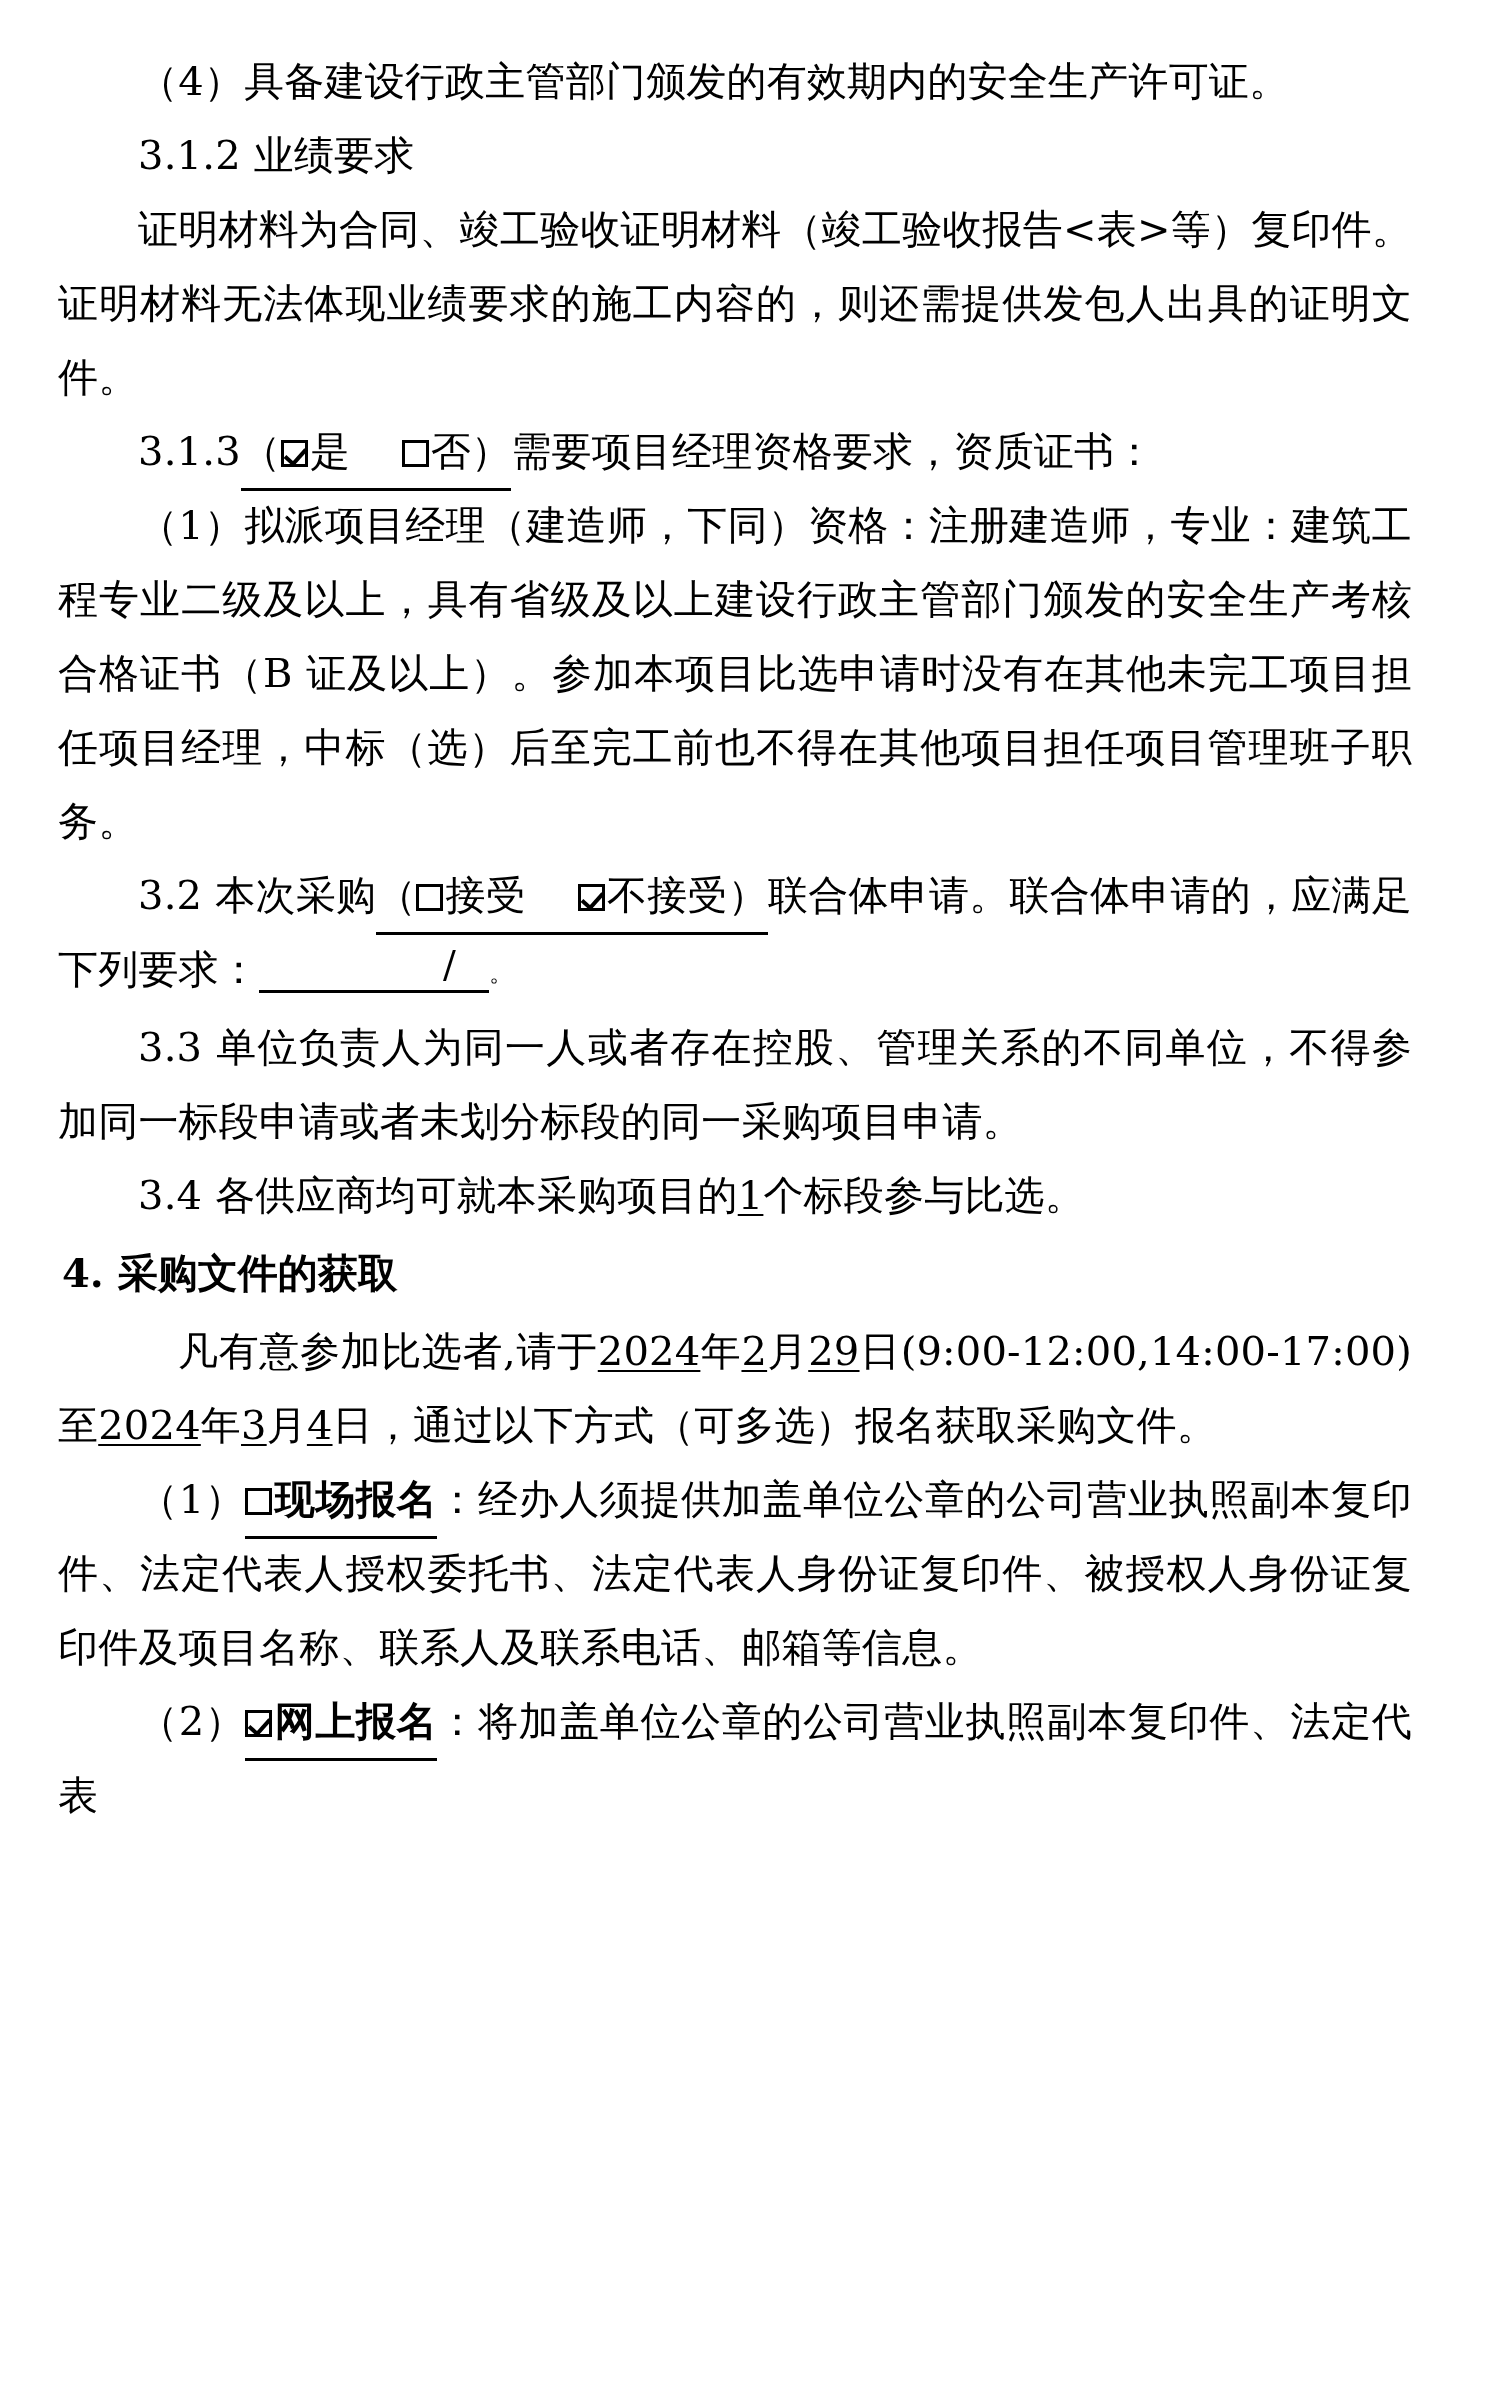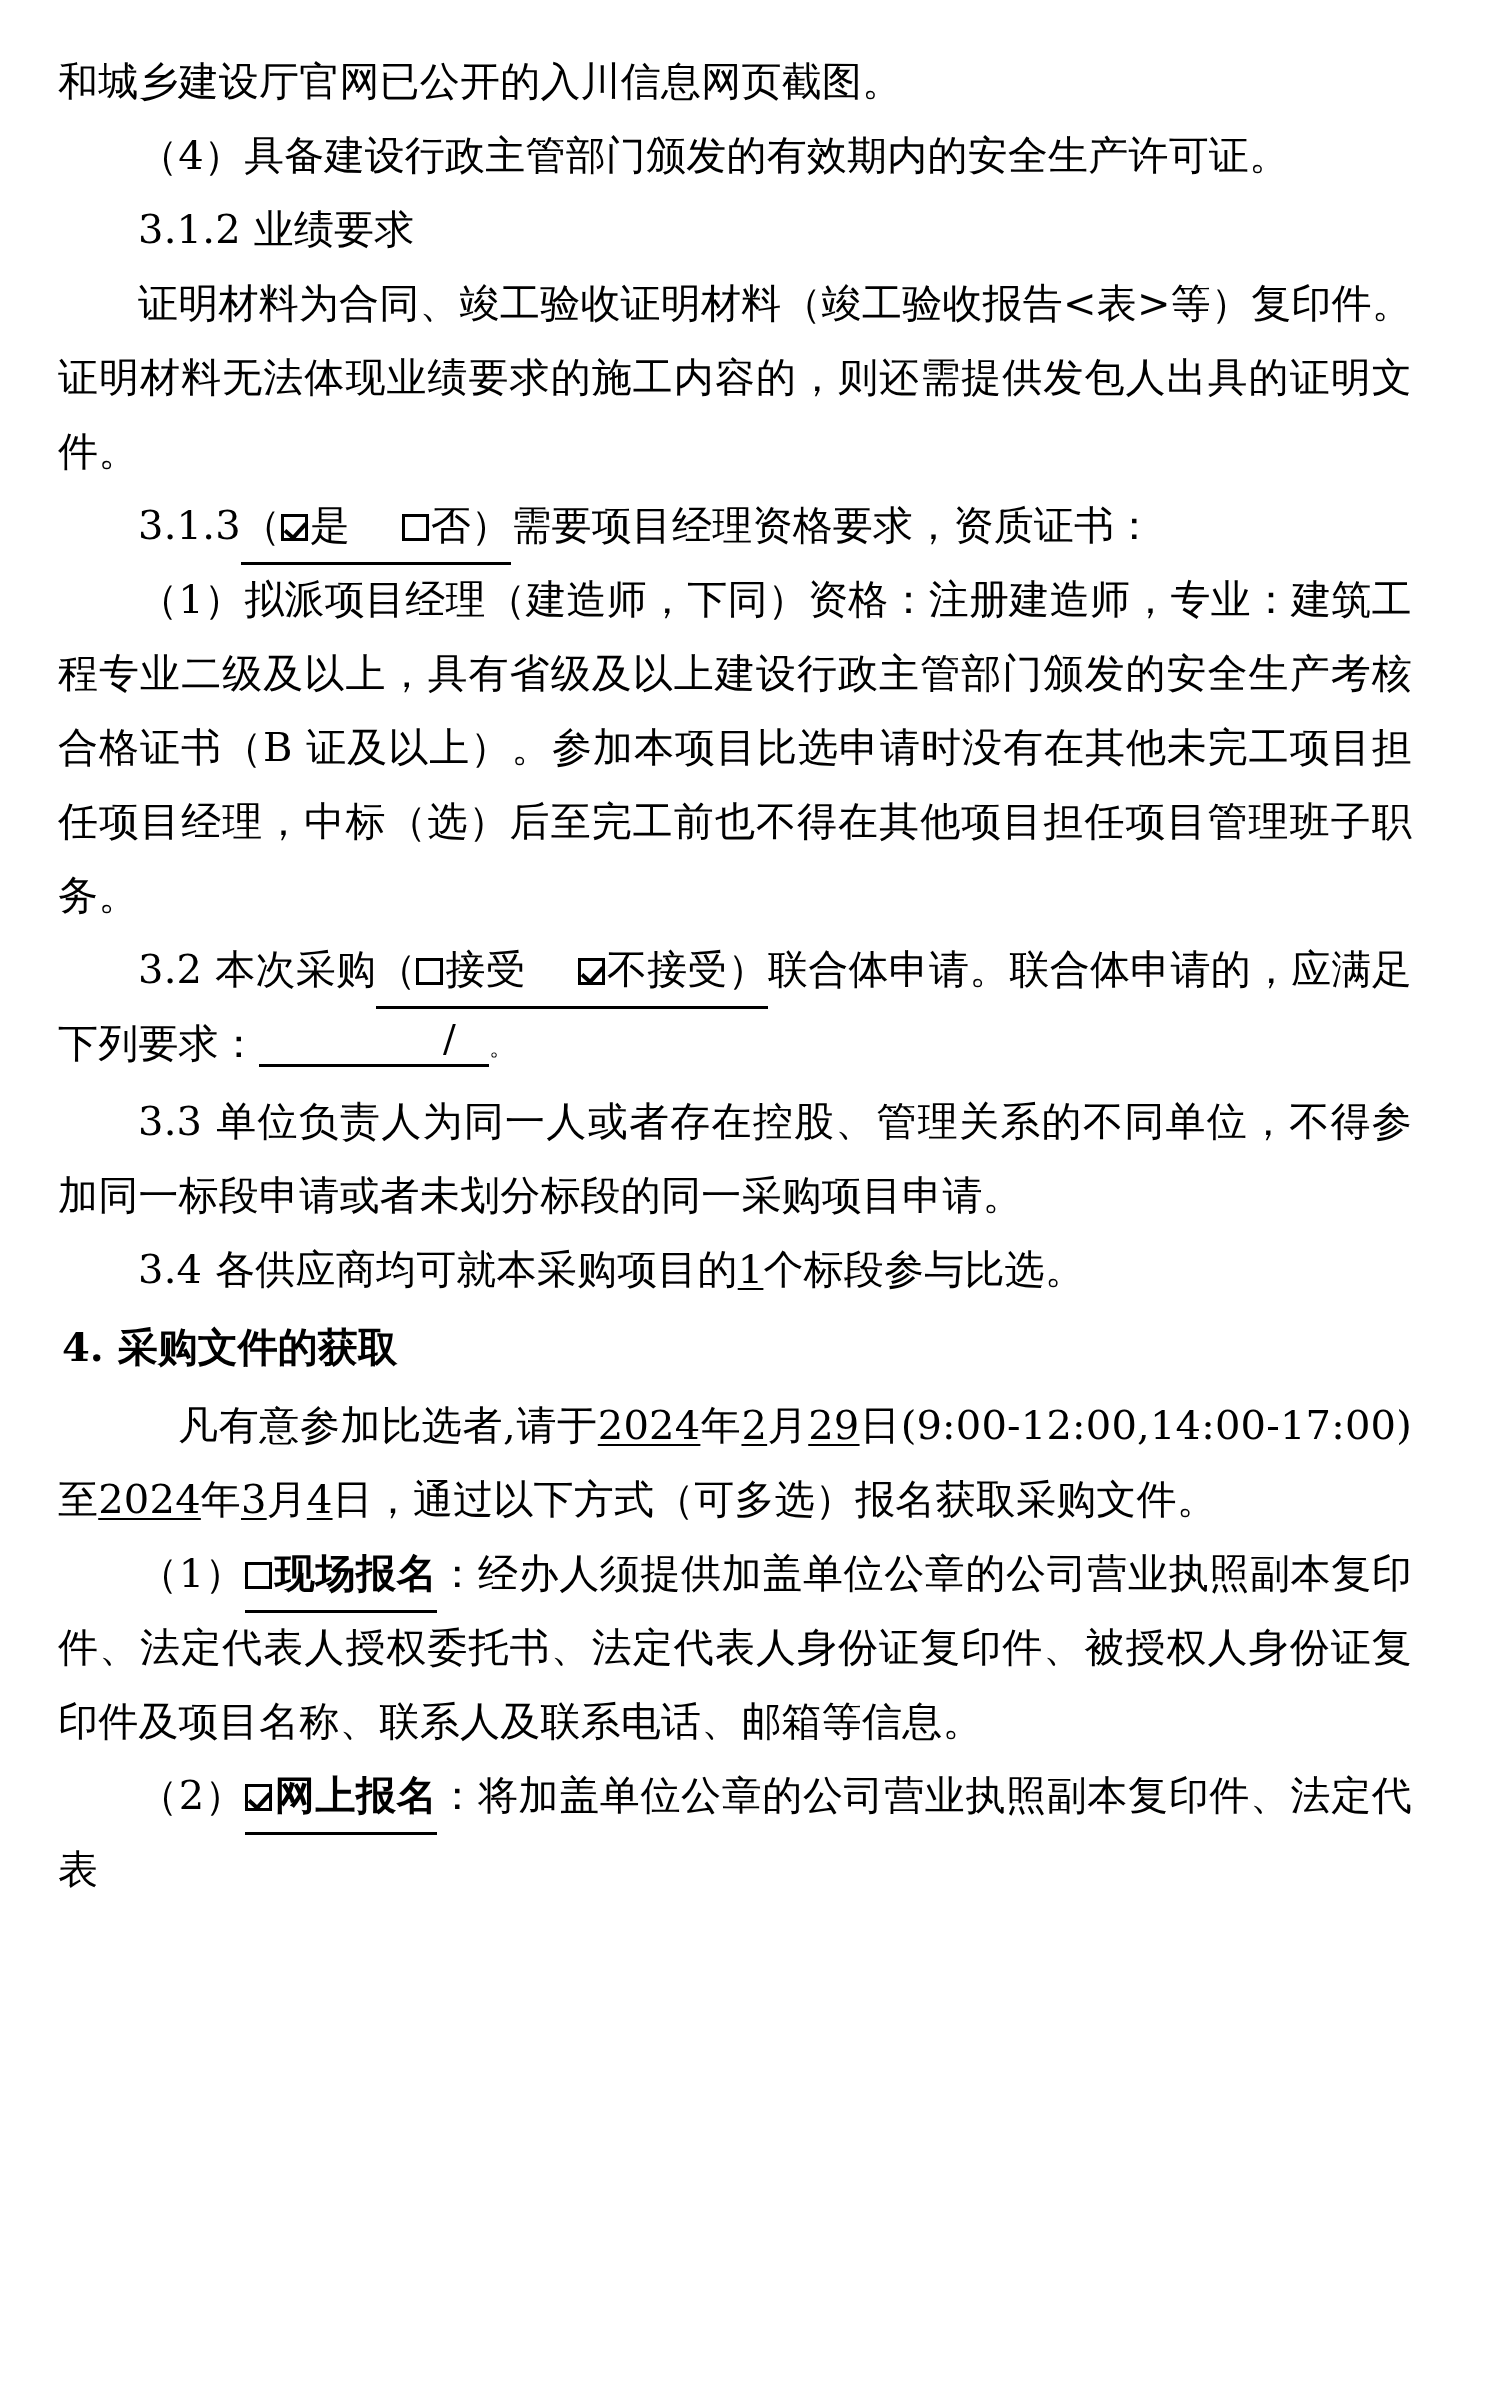--- a/index.html
+++ b/index.html
@@ -100,21 +100,20 @@
   .tiny-circ {
     font-size: 24px;
     vertical-align: 2px;
   }
 </style>
 </head>
 <body>
 
 <div class="page">
 
-  <p class="p nojust">和城乡建设厅官网已公开的入川信息网页截图。</p>
 
   <p class="p indent nojust">（4）具备建设行政主管部门颁发的有效期内的安全生产许可证。</p>
 
 
   <p class="p indent nojust">3.1.2 业绩要求</p>
 
 
   <p class="p indent">证明材料为合同、竣工验收证明材料（竣工验收报告&lt;表&gt;等）复印件。证明材料无法体现业绩要求的施工内容的，则还需提供发包人出具的证明文件。</p>
 
   <p class="p indent"><span class="num">3.1.3</span><span class="ul-run"><span>（</span><span class="cb checked"></span><span>是</span>&nbsp;&nbsp;&nbsp;&nbsp;<span class="cb"></span><span>否</span><span>）</span></span><span>需要项目经理资格要求，资质证书：</span></p>

